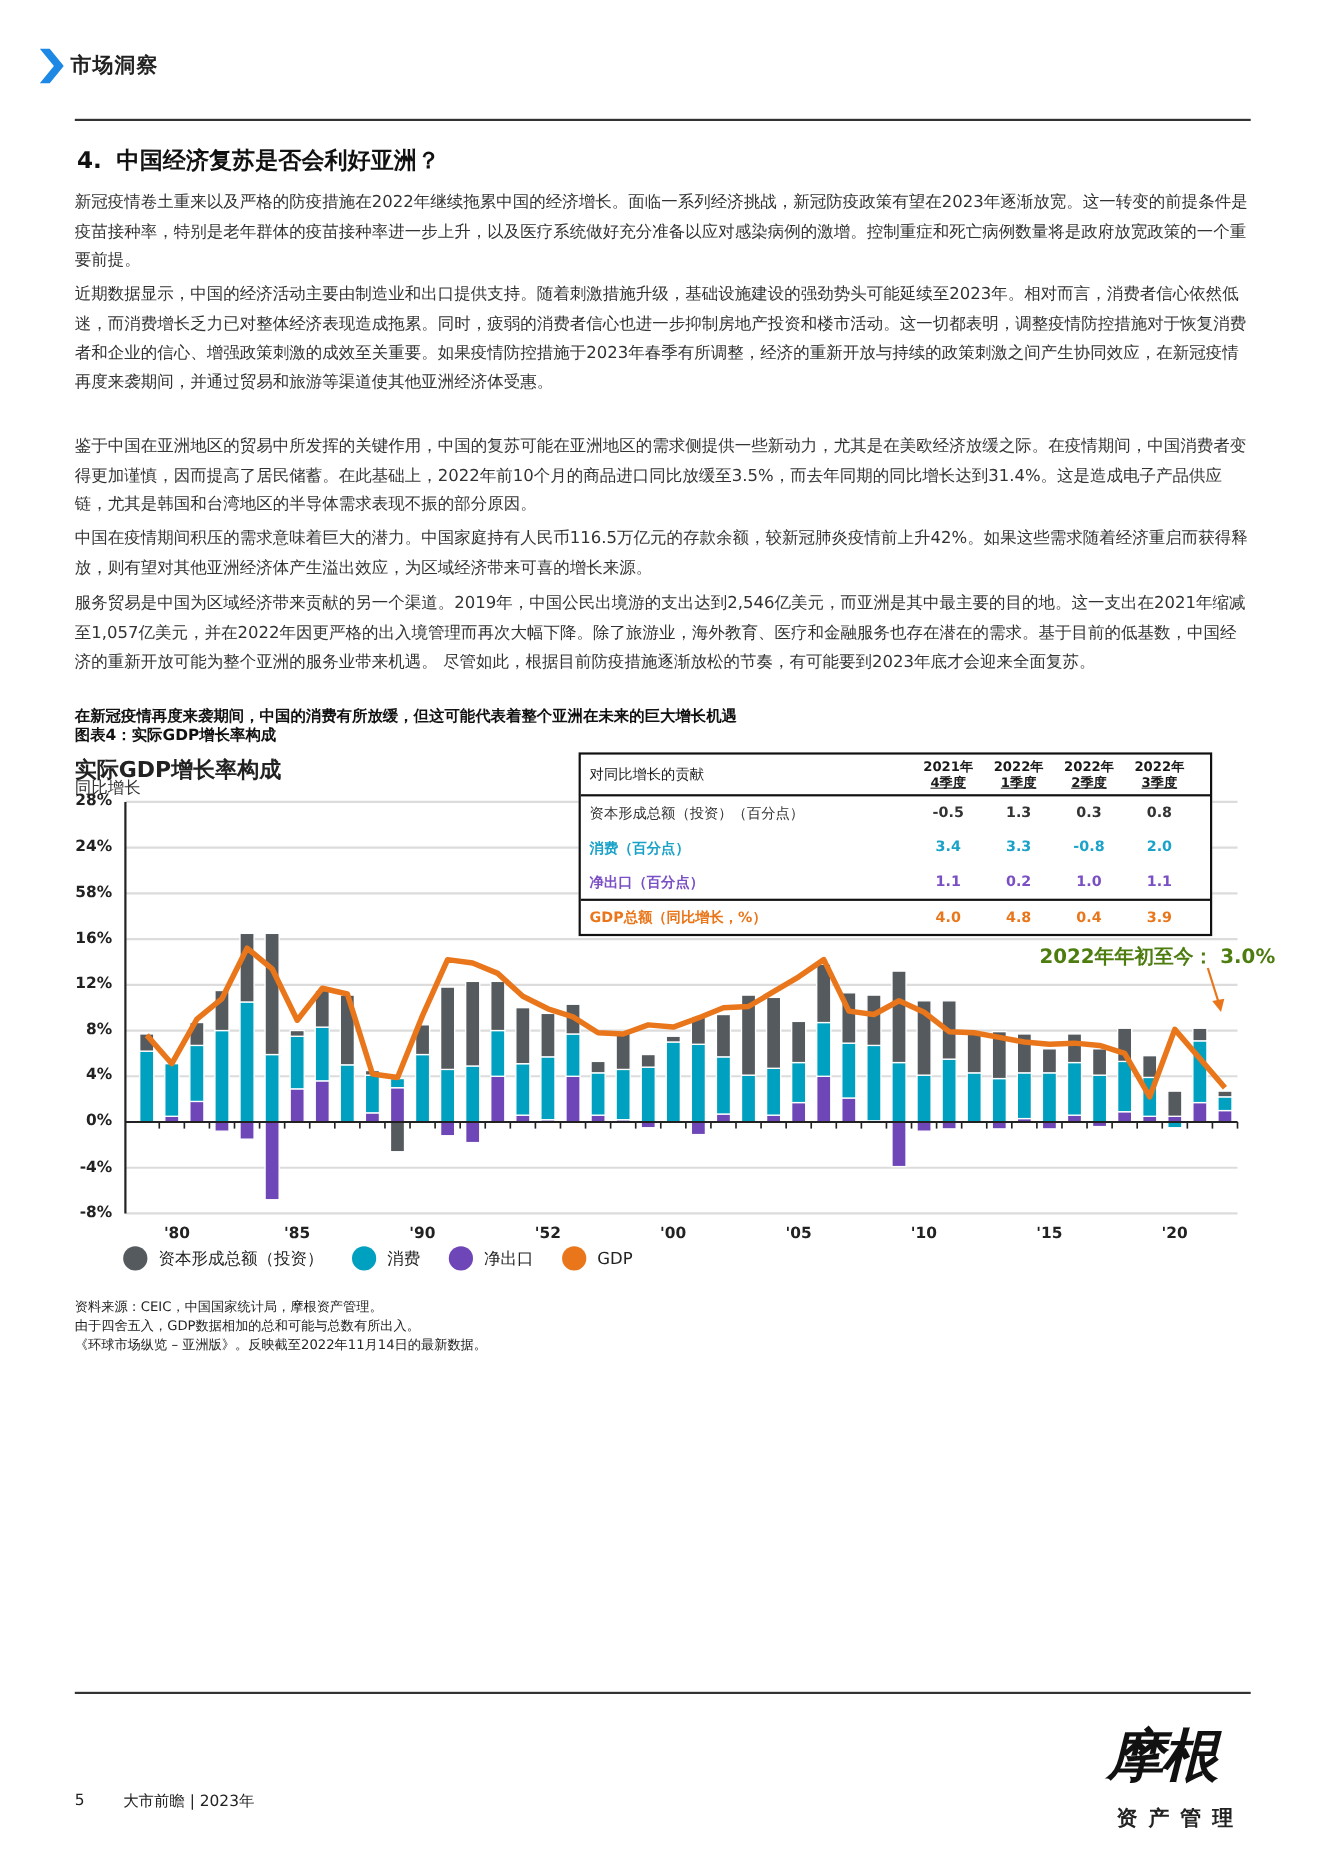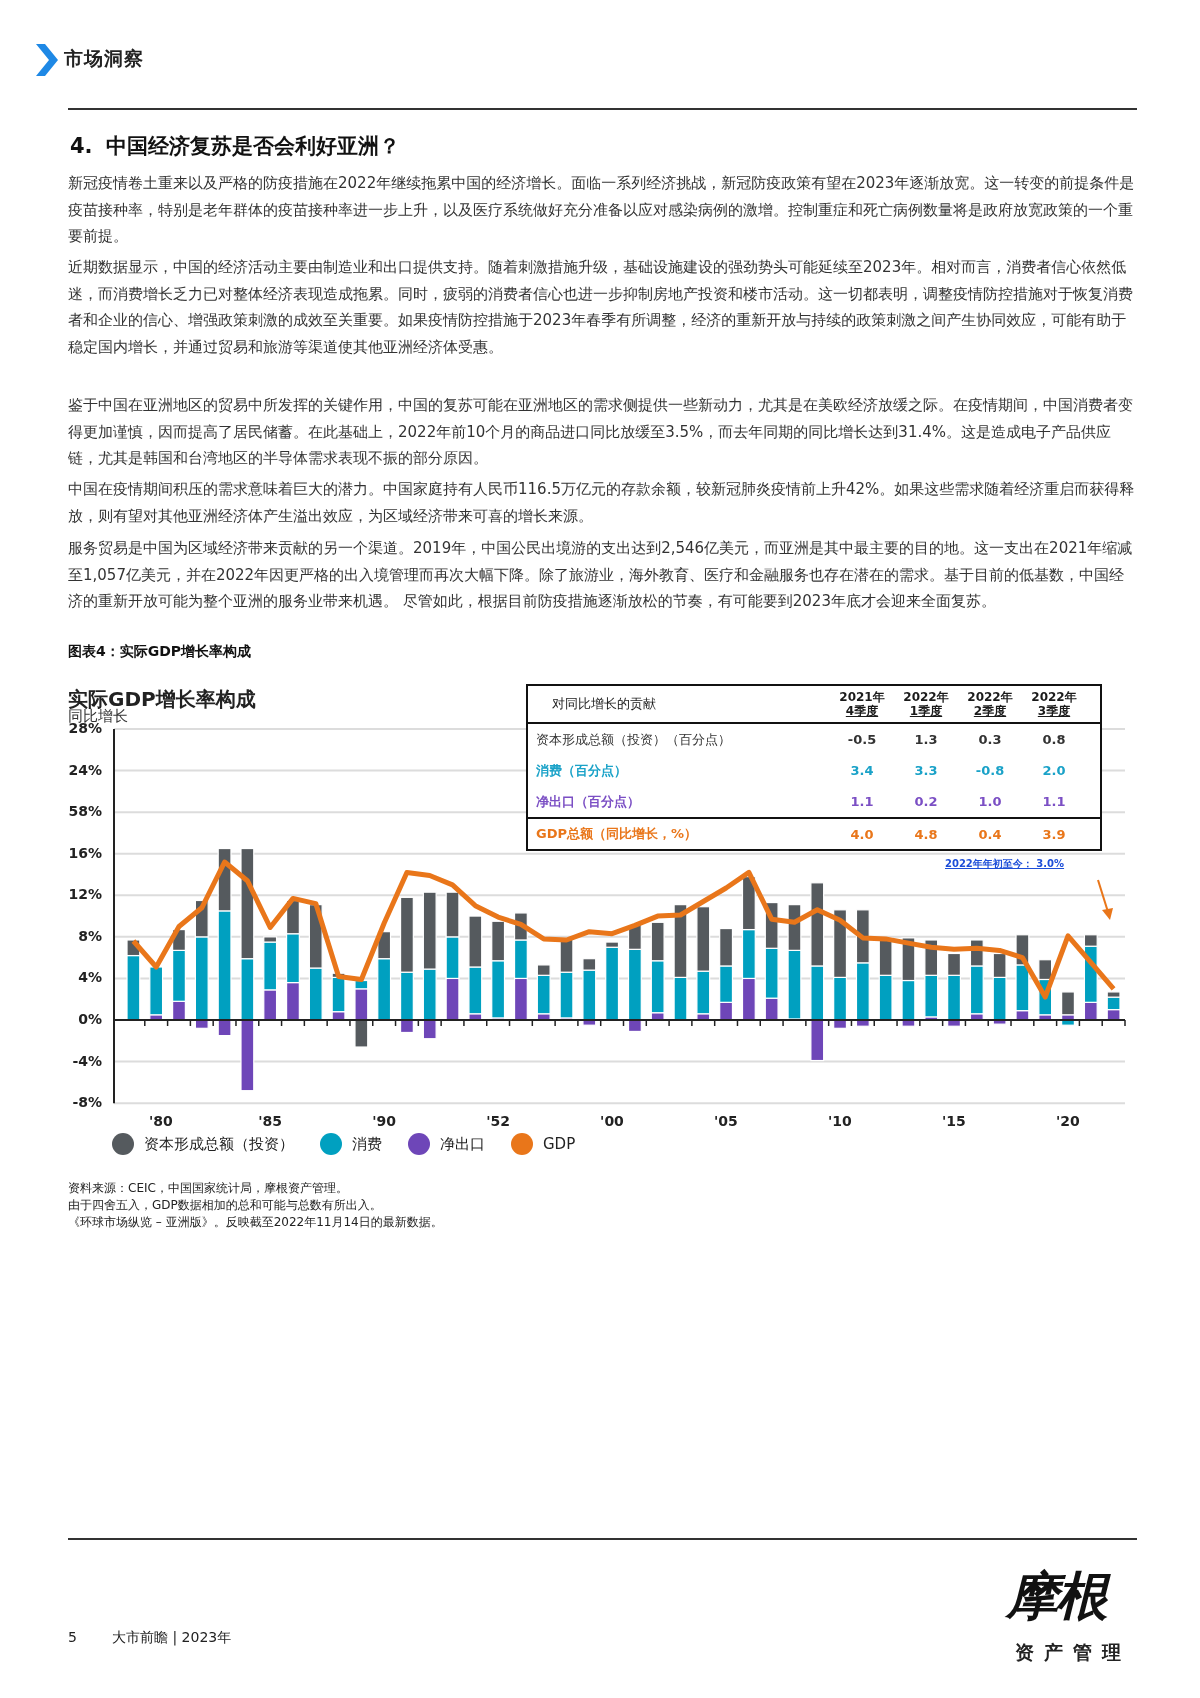--- a/index.html
+++ b/index.html
@@ -17,52 +17,53 @@
   .chart-title { left:68px; top:686px; font-size:20px; font-weight:bold; color:#222; }
   .chart-sub { left:68px; top:707px; font-size:15px; color:#333; }
   .ytick { font-size:14px; font-weight:bold; color:#222; width:40px; text-align:right; left:62px; }
   .xtick { font-size:14px; font-weight:bold; color:#222; top:1113px; }
   .legend { top:1133px; left:112px; display:flex; align-items:center; gap:0; font-size:15px; color:#222; }
   .legend .dot { width:22px; height:22px; border-radius:50%; display:inline-block; margin-right:10px; }
   .legend .item { display:flex; align-items:center; margin-right:26px; }
   .notes { left:68px; top:1180px; font-size:12px; line-height:17px; color:#222; }
   .tbl { left:526px; top:684px; width:572px; border:2px solid #111; background:#fff; font-size:13px; }
   .tbl .row { display:flex; align-items:center; height:31px; }
-  .tbl .hdr { height:36px; border-bottom:2px solid #111;padding-left:16px; }
+  .tbl .hdr { height:36px; border-bottom:2px solid #111; }
   .tbl .gdp { border-top:2px solid #111; height:30px; }
   .tbl .lbl { flex:1; padding-left:8px; }
   .tbl .cell { width:64px; text-align:center; font-weight:bold; }
   .tbl .hcell { width:64px; text-align:center; font-weight:bold; font-size:12px; line-height:14px; text-decoration:none; }
-  .annot { left:945px; top:857px; font-size:10px; font-weight:bold; color:#1d4ed8;text-decoration:underline; }
+  .annot { left:945px; top:857px; font-size:18px; font-weight:bold; color:#4d7c0f; }
   .rule-bot { left:68px; top:1538px; width:1069px; height:2px; background:#333; }
   .footer-page { left:68px; top:1629px; font-size:14px; color:#222; }
   .footer-doc { left:112px; top:1629px; font-size:14px; color:#222; }
   .logo-main { left:1006px; top:1562px; font-family:"DejaVu Serif","Liberation Serif",serif; font-size:52px; font-style:italic; font-weight:bold; color:#111; letter-spacing:-2px; }
   .logo-sub { left:1015px; top:1640px; font-size:19px; font-weight:bold; color:#222; letter-spacing:10px; }
 </style>
 </head>
 <body>
 
 <svg class="abs hdr-chevron" viewBox="0 0 22 32">
   <polygon points="0,0 9,0 22,16 9,32 0,32 13,16" fill="#1e88e5"></polygon>
 </svg>
 <div class="abs hdr-title">市场洞察</div>
 <div class="abs rule-top"></div>
 
 <div class="abs sec-title">
   <span class="num">4.</span><span>中国经济复苏是否会利好亚洲？</span>
 </div>
 
 <div class="abs body-text p1">新冠疫情卷土重来以及严格的防疫措施在2022年继续拖累中国的经济增长。面临一系列经济挑战，新冠防疫政策有望在2023年逐渐放宽。这一转变的前提条件是疫苗接种率，特别是老年群体的疫苗接种率进一步上升，以及医疗系统做好充分准备以应对感染病例的激增。控制重症和死亡病例数量将是政府放宽政策的一个重要前提。</div>
-<div class="abs body-text p2">近期数据显示，中国的经济活动主要由制造业和出口提供支持。随着刺激措施升级，基础设施建设的强劲势头可能延续至2023年。相对而言，消费者信心依然低迷，而消费增长乏力已对整体经济表现造成拖累。同时，疲弱的消费者信心也进一步抑制房地产投资和楼市活动。这一切都表明，调整疫情防控措施对于恢复消费者和企业的信心、增强政策刺激的成效至关重要。如果疫情防控措施于2023年春季有所调整，经济的重新开放与持续的政策刺激之间产生协同效应，可能有助于稳定国内增长，并通过贸易和旅游等渠道使其他亚洲经济体受惠。</div>
+<div class="abs body-text p2">近期数据显示，中国的经济活动主要由制造业和出口提供支持。随着刺激措施升级，基础设施建设的强劲势头可能延续至2023年。相对而言，消费者信心依然低迷，而消费增长乏力已对整体经济表现造成拖累。同时，疲弱的消费者信心也进一步抑制房地产投资和楼市活动。这一切都表明，调整疫情防控措施对于恢复消费者和企业的信心、增强政策刺激的成效至关重要。如果疫情防控措施于2023年春季有所调整，经济的重新开放与持续的政策刺激之间产生协同效应，在新冠疫情再度来袭期间，并通过贸易和旅游等渠道使其他亚洲经济体受惠。</div>
 <div class="abs body-text p3">鉴于中国在亚洲地区的贸易中所发挥的关键作用，中国的复苏可能在亚洲地区的需求侧提供一些新动力，尤其是在美欧经济放缓之际。在疫情期间，中国消费者变得更加谨慎，因而提高了居民储蓄。在此基础上，2022年前10个月的商品进口同比放缓至3.5%，而去年同期的同比增长达到31.4%。这是造成电子产品供应链，尤其是韩国和台湾地区的半导体需求表现不振的部分原因。</div>
 <div class="abs body-text p4">中国在疫情期间积压的需求意味着巨大的潜力。中国家庭持有人民币116.5万亿元的存款余额，较新冠肺炎疫情前上升42%。如果这些需求随着经济重启而获得释放，则有望对其他亚洲经济体产生溢出效应，为区域经济带来可喜的增长来源。</div>
 <div class="abs body-text p5">服务贸易是中国为区域经济带来贡献的另一个渠道。2019年，中国公民出境游的支出达到2,546亿美元，而亚洲是其中最主要的目的地。这一支出在2021年缩减至1,057亿美元，并在2022年因更严格的出入境管理而再次大幅下降。除了旅游业，海外教育、医疗和金融服务也存在潜在的需求。基于目前的低基数，中国经济的重新开放可能为整个亚洲的服务业带来机遇。 尽管如此，根据目前防疫措施逐渐放松的节奏，有可能要到2023年底才会迎来全面复苏。</div>
 
 <div class="abs caption">
+  <div>在新冠疫情再度来袭期间，中国的消费有所放缓，但这可能代表着整个亚洲在未来的巨大增长机遇</div>
   <div>图表4：实际GDP增长率构成</div>
 </div>
 <div class="abs chart-title">实际GDP增长率构成</div>
 <div class="abs chart-sub">同比增长</div>
 
 <svg id="chart" class="abs" style="left:0;top:0;" width="1200" height="1130">
     <line x1="114" x2="1125" y1="729" y2="729" stroke="#dcdcdc" stroke-width="2"></line>
     <line x1="114" x2="1125" y1="770.5714285714286" y2="770.5714285714286" stroke="#dcdcdc" stroke-width="2"></line>
     <line x1="114" x2="1125" y1="812.1428571428571" y2="812.1428571428571" stroke="#dcdcdc" stroke-width="2"></line>
     <line x1="114" x2="1125" y1="853.7142857142858" y2="853.7142857142858" stroke="#dcdcdc" stroke-width="2"></line>

